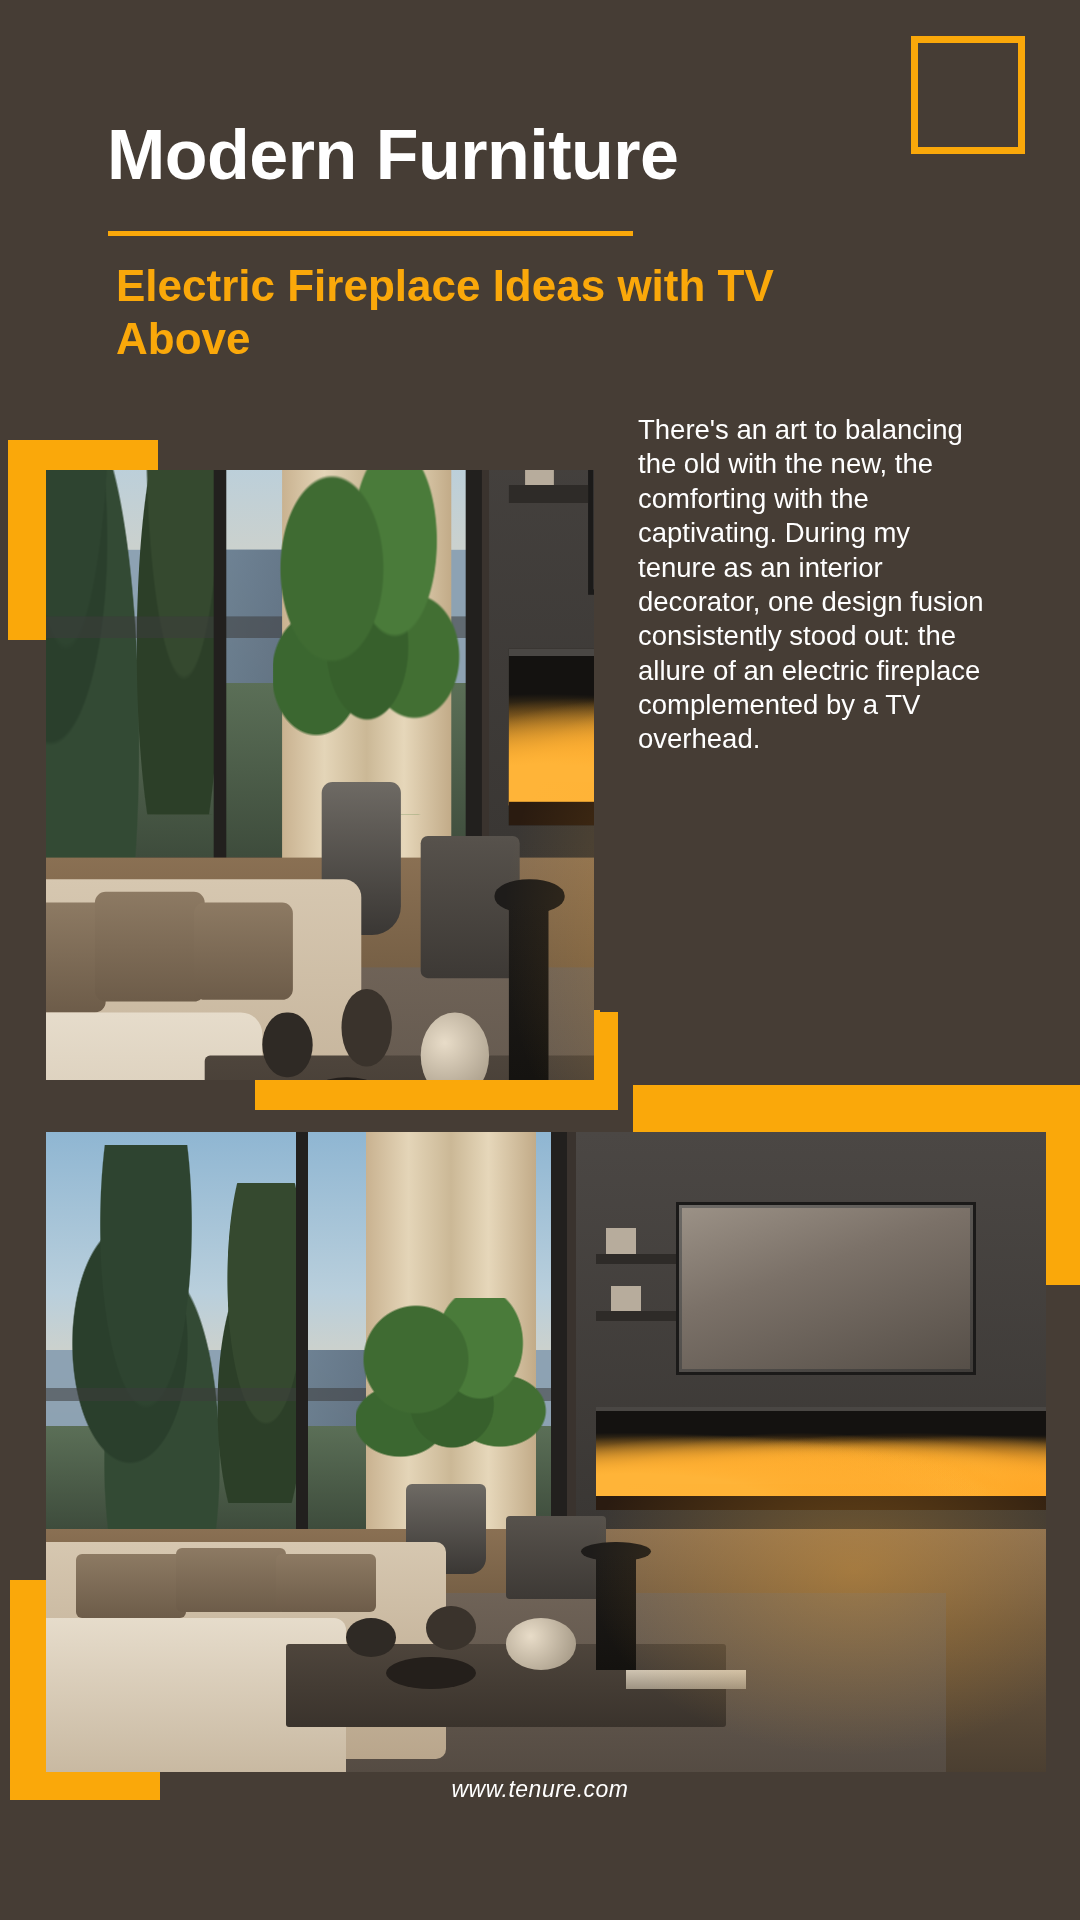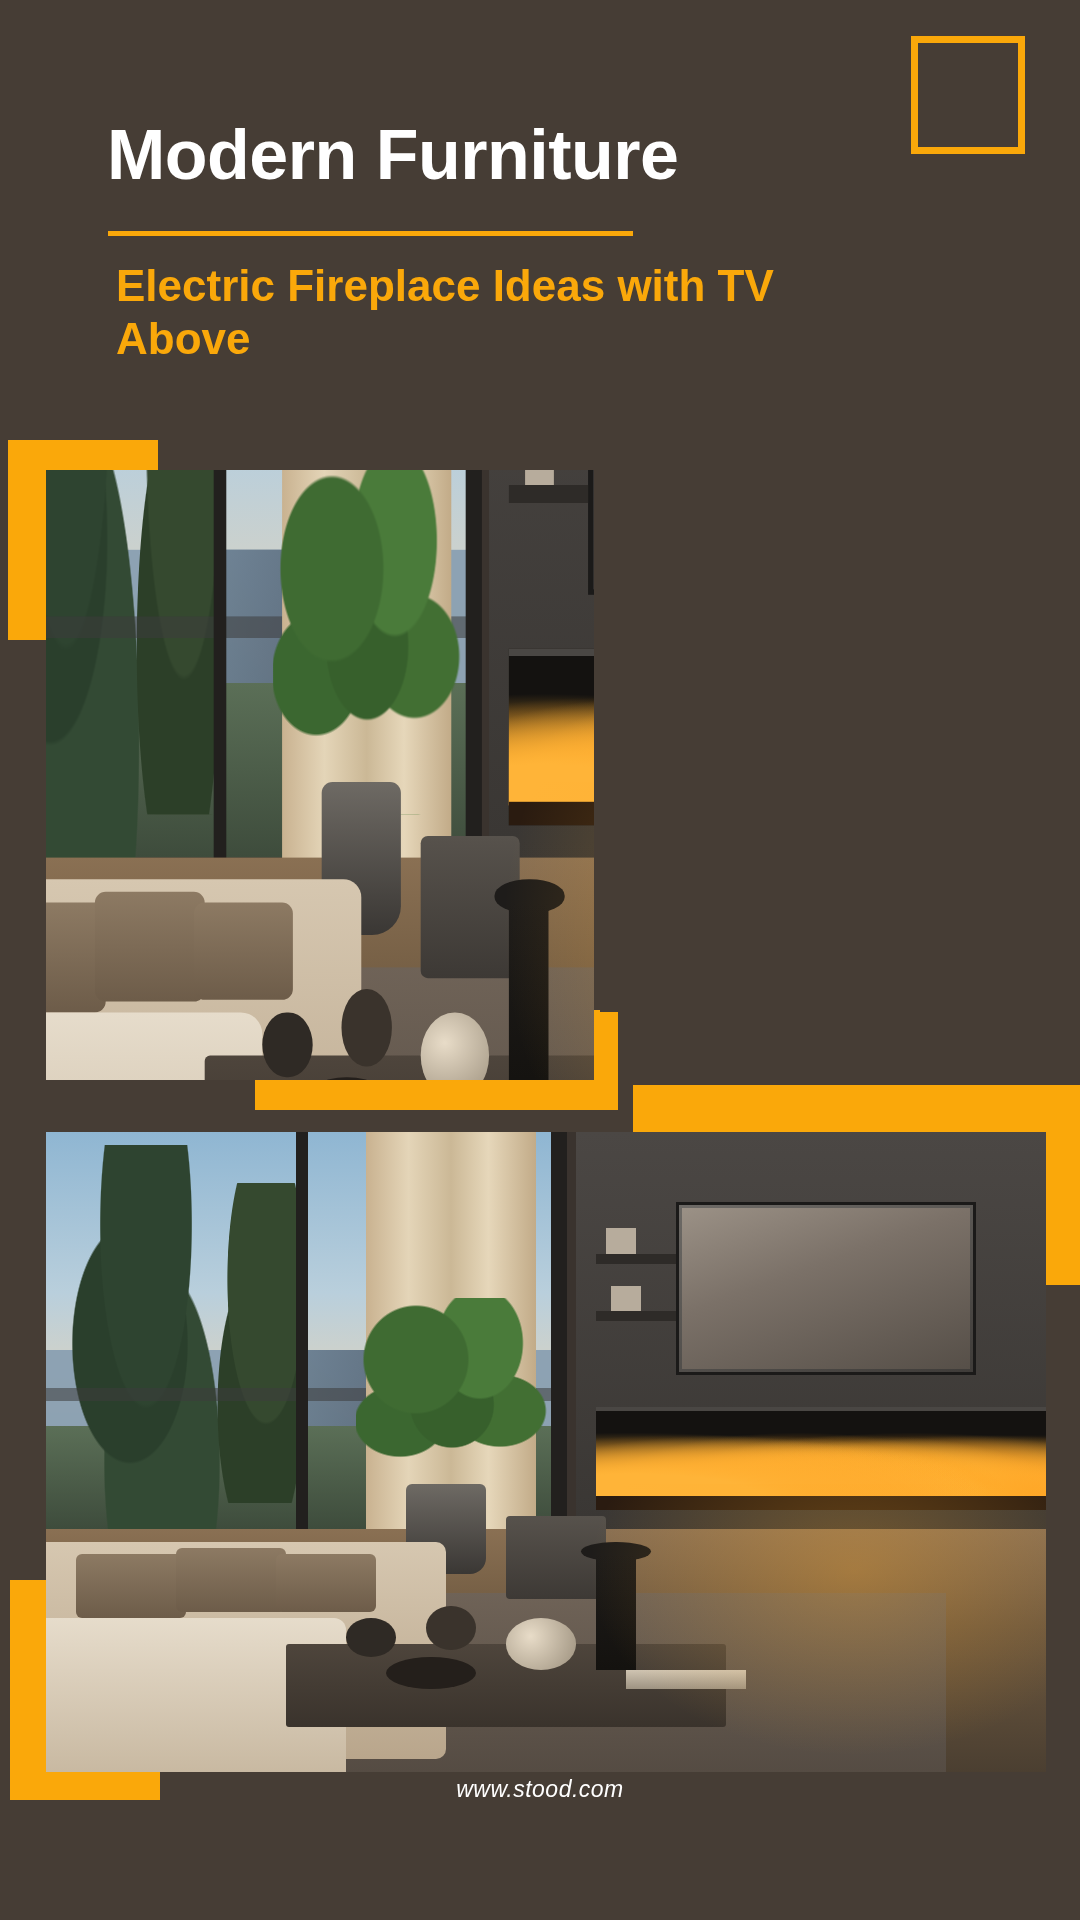--- a/index.html
+++ b/index.html
@@ -234,20 +234,21 @@
 <body>
 
 <div class="poster">
 
   <div class="corner-square"></div>
 
   <div class="title">Modern Furniture</div>
   <div class="title-rule"></div>
   <div class="subtitle">Electric Fireplace Ideas with TV Above</div>
 
+  <div class="para">There's an art to balancing the old with the new, the comforting with the captivating. During my tenure as an interior decorator, one design fusion consistently stood out: the allure of an  electric fireplace complemented by a TV overhead.</div>
 
   <div class="acc-tl"></div>
   <div class="acc-br"></div>
   <div class="acc-br2"></div>
   <div class="acc-right-big"></div>
   <div class="acc-bl"></div>
 
   <div class="photo1">
     <div class="photo-inner">
       <div class="scene" style="transform:scale(1.8);transform-origin:18% 60%;">
@@ -333,14 +334,14 @@
         <div class="decor d3"></div>
         <div class="decor d4"></div>
         <div class="lamp-top"></div>
         <div class="lamp"></div>
         <div class="books"></div>
         <div class="glow"></div>
       </div>
     </div>
   </div>
 
-  <div class="footer">www.stood.com</div>
+  <div class="footer">www.tenure.com</div>
 </div>
 
 </body></html>

